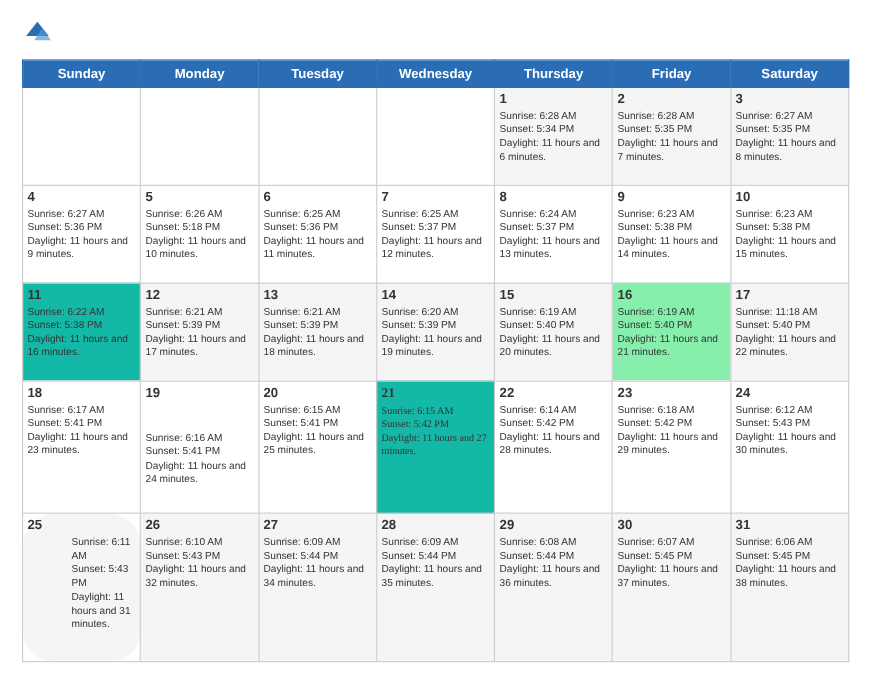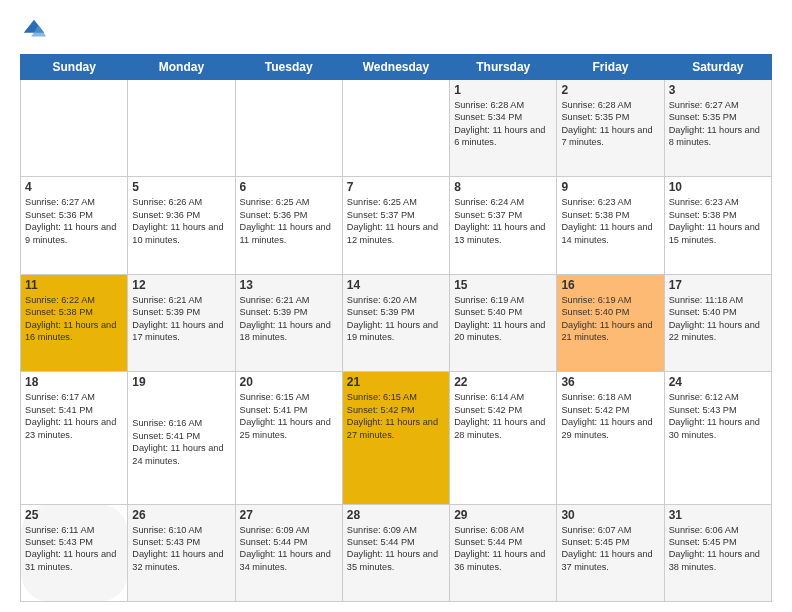--- a/index.html
+++ b/index.html
@@ -164,21 +164,21 @@
         <tr>
           <td style="background: rgb(255, 255, 255);">
             <span class="day-num">4</span>
             <div class="day-info" style="white-space: pre-line;">Sunrise: 6:27 AM
 Sunset: 5:36 PM
 Daylight: 11 hours and 9 minutes.</div>
           </td>
           <td style="background: rgb(255, 255, 255);">
             <span class="day-num">5</span>
             <div class="day-info" style="white-space: pre-line;">Sunrise: 6:26 AM
-Sunset: 9:36 PM
+Sunset: 5:18 PM
 Daylight: 11 hours and 10 minutes.</div>
           </td>
           <td style="background: rgb(255, 255, 255);">
             <span class="day-num">6</span>
             <div class="day-info" style="white-space: pre-line;">Sunrise: 6:25 AM
 Sunset: 5:36 PM
 Daylight: 11 hours and 11 minutes.</div>
           </td>
           <td style="background: rgb(255, 255, 255);">
             <span class="day-num">7</span>
@@ -199,21 +199,21 @@
 Daylight: 11 hours and 14 minutes.</div>
           </td>
           <td style="background: rgb(255, 255, 255);">
             <span class="day-num">10</span>
             <div class="day-info" style="white-space: pre-line;">Sunrise: 6:23 AM
 Sunset: 5:38 PM
 Daylight: 11 hours and 15 minutes.</div>
           </td>
         </tr>
         <tr>
-          <td style="background: #eab308;">
+          <td style="background: #14b8a6;">
             <span class="day-num">11</span>
             <div class="day-info" style="white-space: pre-line;">Sunrise: 6:22 AM
 Sunset: 5:38 PM
 Daylight: 11 hours and 16 minutes.</div>
           </td>
           <td style="background: rgb(245, 245, 245);">
             <span class="day-num">12</span>
             <div class="day-info" style="white-space: pre-line;">Sunrise: 6:21 AM
 Sunset: 5:39 PM
 Daylight: 11 hours and 17 minutes.</div>
@@ -229,21 +229,21 @@
             <div class="day-info" style="white-space: pre-line;">Sunrise: 6:20 AM
 Sunset: 5:39 PM
 Daylight: 11 hours and 19 minutes.</div>
           </td>
           <td style="background: rgb(245, 245, 245);">
             <span class="day-num">15</span>
             <div class="day-info" style="white-space: pre-line;">Sunrise: 6:19 AM
 Sunset: 5:40 PM
 Daylight: 11 hours and 20 minutes.</div>
           </td>
-          <td style="background: #fdba74; margin-top: 44px;">
+          <td style="background: #86efac; margin-top: 44px;">
             <span class="day-num">16</span>
             <div class="day-info" style="white-space: pre-line;">Sunrise: 6:19 AM
 Sunset: 5:40 PM
 Daylight: 11 hours and 21 minutes.</div>
           </td>
           <td style="background: rgb(245, 245, 245);">
             <span class="day-num">17</span>
             <div class="day-info" style="white-space: pre-line;">Sunrise: 11:18 AM
 Sunset: 5:40 PM
 Daylight: 11 hours and 22 minutes.</div>
@@ -261,49 +261,49 @@
             <div class="day-info" style="white-space: pre-line; margin-top: 28px;">Sunrise: 6:16 AM
 Sunset: 5:41 PM
 Daylight: 11 hours and 24 minutes.</div>
           </td>
           <td style="background: rgb(255, 255, 255); margin-top: 26px;">
             <span class="day-num">20</span>
             <div class="day-info" style="white-space: pre-line;">Sunrise: 6:15 AM
 Sunset: 5:41 PM
 Daylight: 11 hours and 25 minutes.</div>
           </td>
-          <td style="background: #eab308;">
+          <td style="background: #14b8a6; font-family: Liberation Serif, serif;">
             <span class="day-num">21</span>
             <div class="day-info" style="white-space: pre-line;">Sunrise: 6:15 AM
 Sunset: 5:42 PM
 Daylight: 11 hours and 27 minutes.</div>
           </td>
           <td style="background: rgb(255, 255, 255);">
             <span class="day-num">22</span>
             <div class="day-info" style="white-space: pre-line;">Sunrise: 6:14 AM
 Sunset: 5:42 PM
 Daylight: 11 hours and 28 minutes.</div>
           </td>
           <td style="background: rgb(255, 255, 255);">
-            <span class="day-num">36</span>
+            <span class="day-num">23</span>
             <div class="day-info" style="white-space: pre-line;">Sunrise: 6:18 AM
 Sunset: 5:42 PM
 Daylight: 11 hours and 29 minutes.</div>
           </td>
           <td style="background: rgb(255, 255, 255);">
             <span class="day-num">24</span>
             <div class="day-info" style="white-space: pre-line;">Sunrise: 6:12 AM
 Sunset: 5:43 PM
 Daylight: 11 hours and 30 minutes.</div>
           </td>
         </tr>
         <tr>
           <td style="background: rgb(245, 245, 245); border-radius: 29px;">
             <span class="day-num">25</span>
-            <div class="day-info" style="white-space: pre-line;">Sunrise: 6:11 AM
+            <div class="day-info" style="white-space: pre-line; margin-left: 40px;">Sunrise: 6:11 AM
 Sunset: 5:43 PM
 Daylight: 11 hours and 31 minutes.</div>
           </td>
           <td style="background: rgb(245, 245, 245);">
             <span class="day-num">26</span>
             <div class="day-info" style="white-space: pre-line;">Sunrise: 6:10 AM
 Sunset: 5:43 PM
 Daylight: 11 hours and 32 minutes.</div>
           </td>
           <td style="background: rgb(245, 245, 245);">

